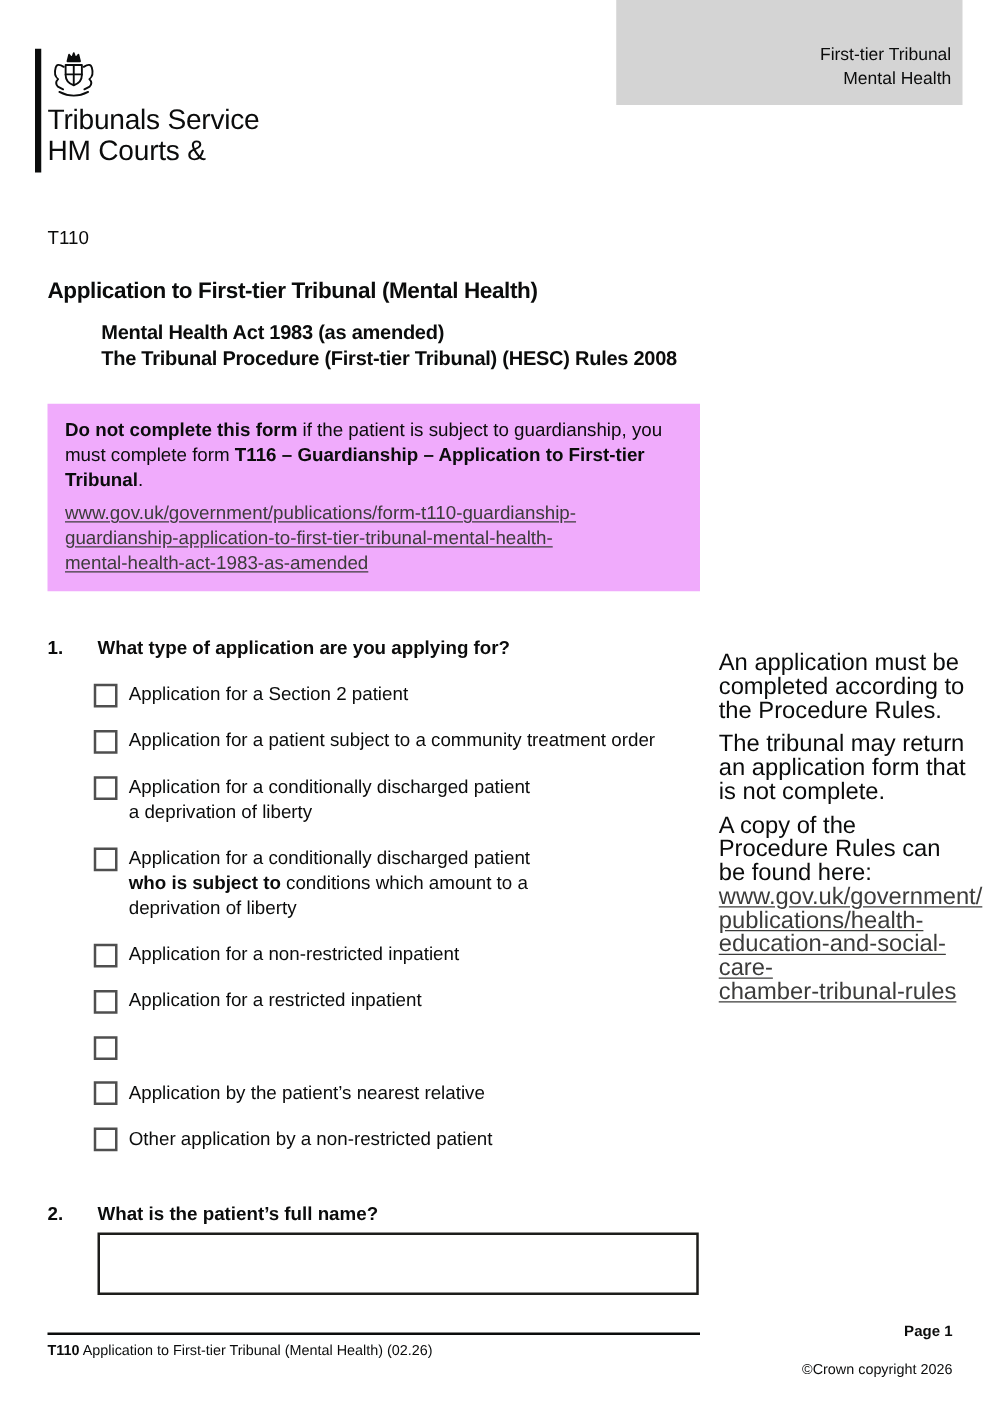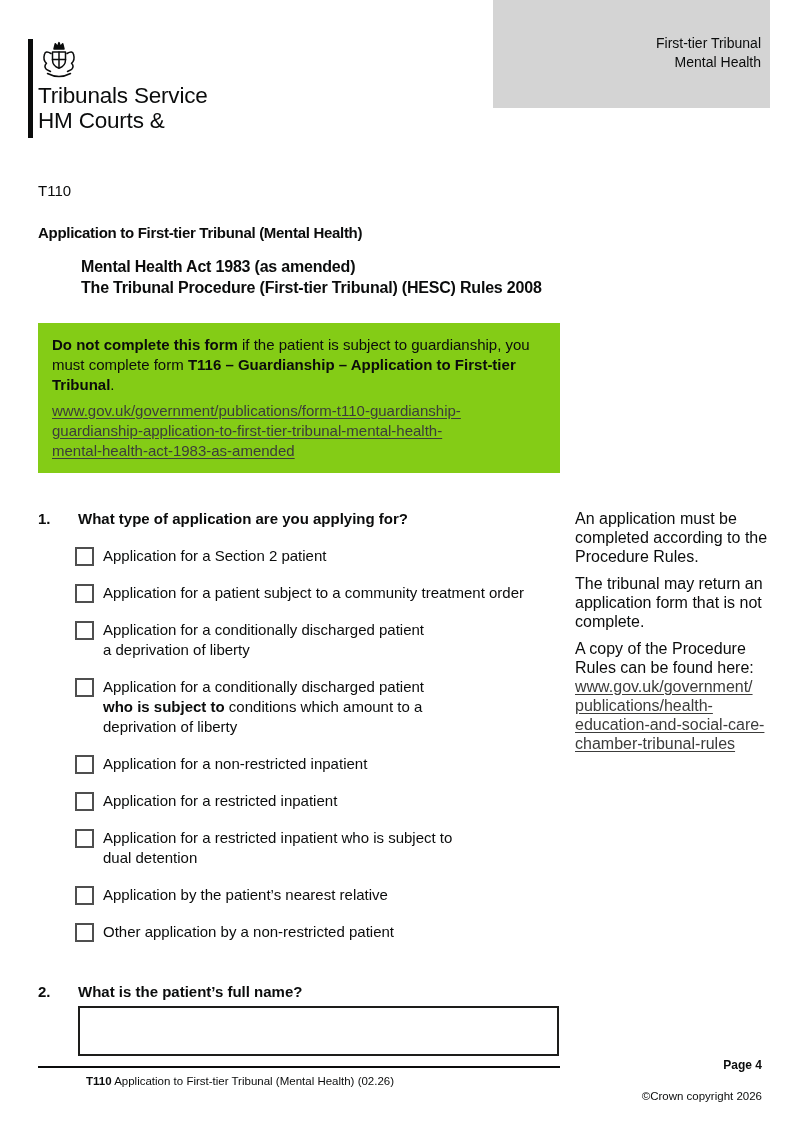--- a/index.html
+++ b/index.html
@@ -2,35 +2,35 @@
 <html><head>
 <meta charset="utf-8">
 <style>
   html,body{margin:0;padding:0;}
   body{
     width:800px;height:1130px;position:relative;background:#ffffff;
     font-family:"Liberation Sans", sans-serif;color:#0b0c0c;
     -webkit-font-smoothing:antialiased;
   }
   .corner-box{
-    position:absolute;left:493px;top:0;width:277px;height:108px;
+    position:absolute;left:493px;top:0;width:277px;height:84px;
     background:#d4d4d4;box-sizing:border-box;
     text-align:right;padding:34px 9px 0 0;
     font-size:14px;line-height:19px;
   }
   .logo{position:absolute;left:28px;top:39px;}
   .logo-bar{position:absolute;left:0;top:0;width:5px;height:99px;background:#0b0c0c;}
   .crest{position:absolute;left:10px;top:2px;}
   .logo-text{position:absolute;left:10px;top:44px;font-size:22.5px;line-height:25px;letter-spacing:-0.2px;white-space:nowrap;}
   .content{position:absolute;left:38px;top:183px;width:522px;}
   .form-code{font-size:15px;line-height:15px;margin:0 0 22px 0;}
-  h1.title{font-size:15px;line-height:25px;margin:0 0 11px 0;letter-spacing:-0.3px;font-weight:bold;}
+  h1.title{font-size:18px;line-height:25px;margin:0 0 11px 0;letter-spacing:-0.3px;font-weight:bold;}
   .subtitle{font-size:16px;line-height:21px;font-weight:bold;letter-spacing:-0.2px;margin-left:43px;}
   .notice{
-    background:#84cc16;box-sizing:border-box;width:522px;
+    background:#f0abfc;box-sizing:border-box;width:522px;
     margin-top:25px;padding:12px 14px;
     font-size:15px;line-height:20px;
   }
   .notice p{margin:0;}
   .notice .notice-link{display:block;margin-top:6px;}
   a.doc-link{color:#3c3c3b;text-decoration:underline;text-underline-offset:2px;cursor:pointer;margin-top:22px;}
   .question{display:flex;margin-top:36px;}
   .q-num{width:40px;flex:0 0 40px;font-weight:bold;font-size:15px;line-height:20px;}
   .q-body{flex:1;}
   .q-text{font-size:15px;line-height:20px;font-weight:bold;}
@@ -40,24 +40,24 @@
     width:19px;height:19px;flex:0 0 19px;box-sizing:border-box;
     border:2px solid #4f4f4f;background:#ffffff;margin-top:0.5px;
   }
   .cb-label{font-size:15px;line-height:20px;}
   .cb-label div{white-space:nowrap;}
   .q2{margin-top:26px;}
   .text-input{
     margin-top:4px;width:477px;height:46px;
     border:2px solid #1d1d1b;background:#ffffff;
   }
-  .sidebar{position:absolute;left:575px;top:509px;width:198px;font-size:16px;line-height:19px;}
+  .sidebar{position:absolute;left:575px;top:521px;width:198px;font-size:19px;line-height:19px;}
   .sidebar p{margin:0 0 8px 0;}
   .footer-line{position:absolute;left:38px;top:1066px;width:522px;height:2px;background:#0b0c0c;}
-  .footer-left{position:absolute;left:38px;top:1074px;font-size:11.5px;line-height:14px;margin-left:48px;}
+  .footer-left{position:absolute;left:38px;top:1074px;font-size:11.5px;line-height:14px;}
   .footer-right{position:absolute;right:38px;top:1058px;text-align:right;}
   .footer-right .page-num{font-size:12px;font-weight:bold;line-height:15px;}
   .footer-right .copyright{font-size:11.5px;line-height:15px;margin-top:16px;}
   strong{font-weight:bold;}
 </style>
 </head>
 <body>
 
 <div class="corner-box">
   <div>First-tier Tribunal</div>
@@ -133,24 +133,20 @@
             </div>
           </div>
           <div class="cb-row">
             <span class="cb"></span>
             <div class="cb-label">
               <div>Application for a restricted inpatient</div>
             </div>
           </div>
           <div class="cb-row">
             <span class="cb"></span>
-            <div class="cb-label">
-              <div>Application for a restricted inpatient who is subject to</div>
-              <div>dual detention</div>
-            </div>
           </div>
           <div class="cb-row">
             <span class="cb"></span>
             <div class="cb-label">
               <div>Application by the patient’s nearest relative</div>
             </div>
           </div>
           <div class="cb-row">
             <span class="cb"></span>
             <div class="cb-label">
@@ -174,15 +170,15 @@
   <p>An application must be completed according to the Procedure Rules.</p>
   <p>The tribunal may return an application form that is not complete.</p>
   <p><span>A copy of the Procedure Rules can be found here:</span><br>
     <a class="doc-link" id="sidebar-link">www.gov.uk/government/<br>publications/health-<br>education-and-social-care-<br>chamber-tribunal-rules</a>
   </p>
 </aside>
 
 <div class="footer-line"></div>
 <div class="footer-left"><strong>T110</strong><span> Application to First-tier Tribunal (Mental Health) (02.26)</span></div>
 <div class="footer-right">
-  <div class="page-num">Page 4</div>
+  <div class="page-num">Page 1</div>
   <div class="copyright">©Crown copyright 2026</div>
 </div>
 
 </body></html>

